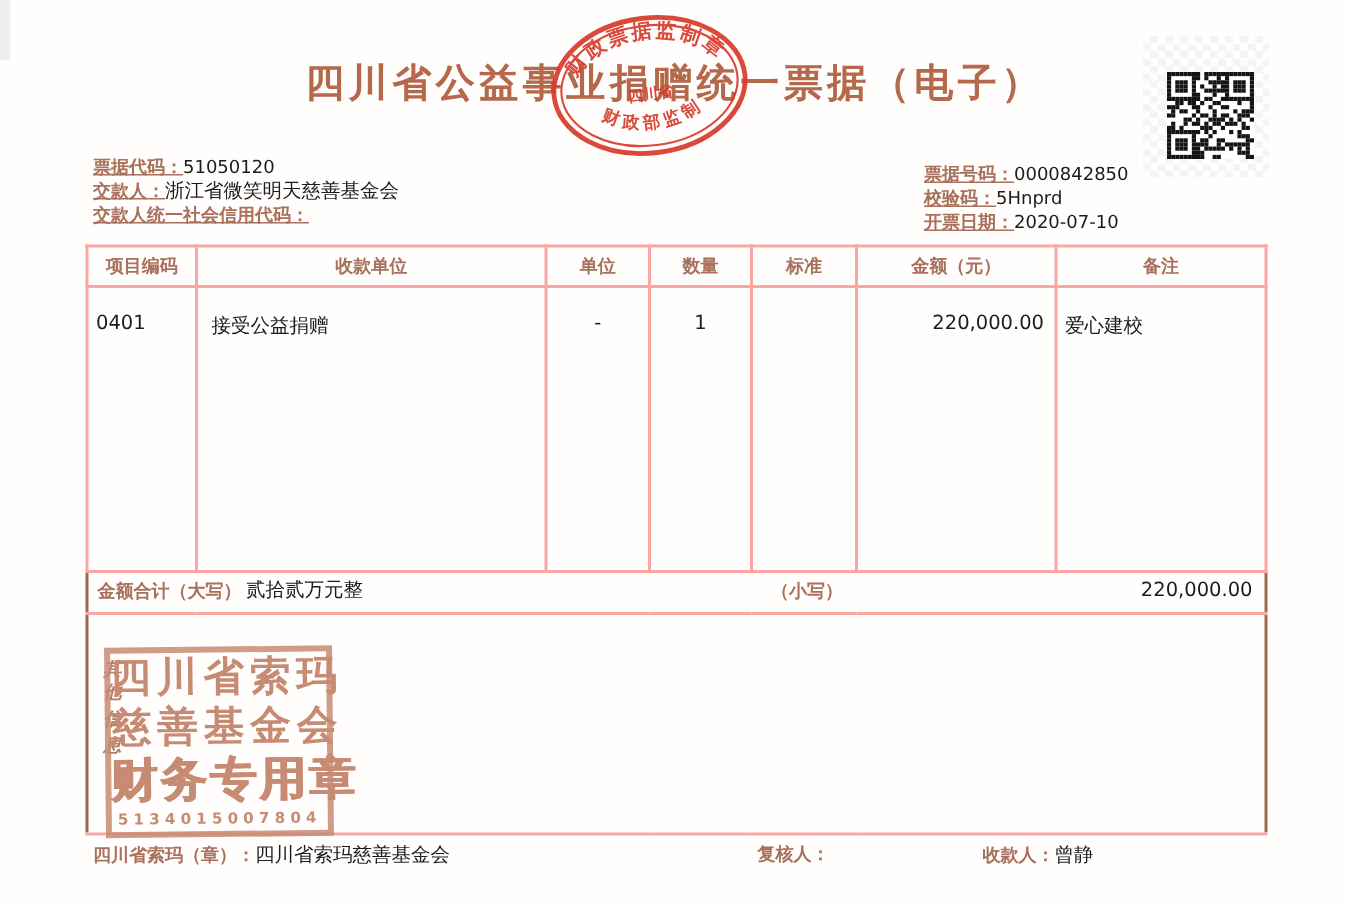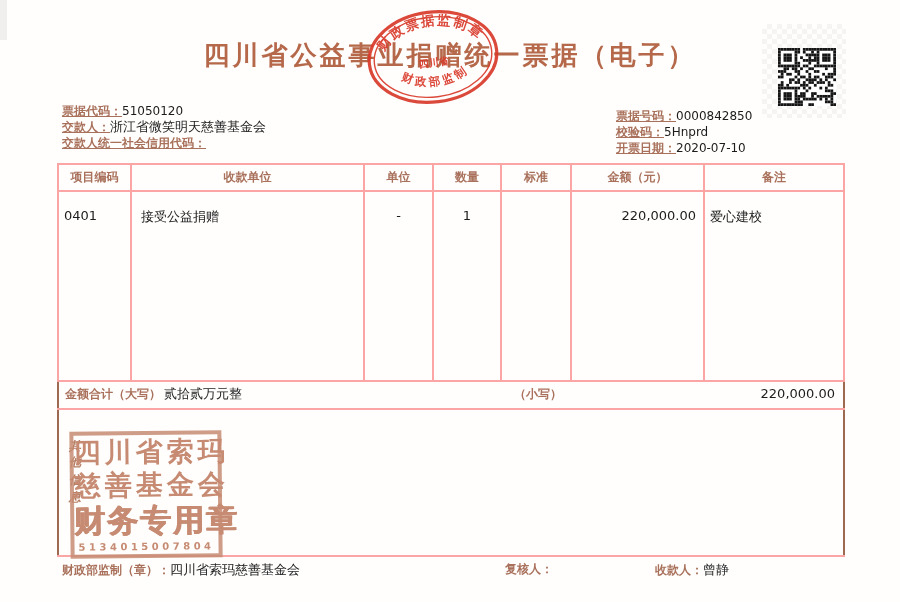--- a/index.html
+++ b/index.html
@@ -432,21 +432,21 @@
   <div class="vert-info">其他信息</div>
 
   <div class="seal">
     <div class="seal-l1">四川省索玛</div>
     <div class="seal-l2">慈善基金会</div>
     <div class="seal-l3">财务专用章</div>
     <div class="seal-num">5134015007804</div>
   </div>
 
   <div class="footer-item f1">
-    <span class="brown">财政部监制（章）：</span><span class="black-val">四川省索玛慈善基金会</span>
+    <span class="brown">四川省索玛（章）：</span><span class="black-val">四川省索玛慈善基金会</span>
   </div>
   <div class="footer-item f2">
     <span class="brown">复核人：</span><span class="black-val"></span>
   </div>
   <div class="footer-item f3">
     <span class="brown">收款人：</span><span class="black-val">曾静</span>
   </div>
 
 </div>
 

